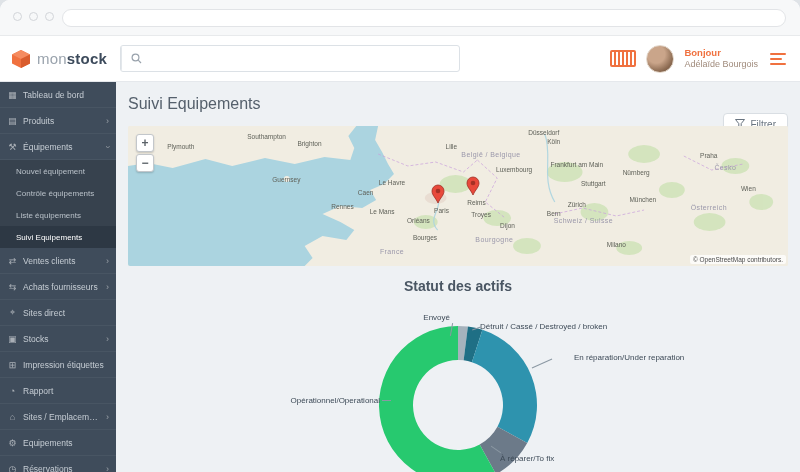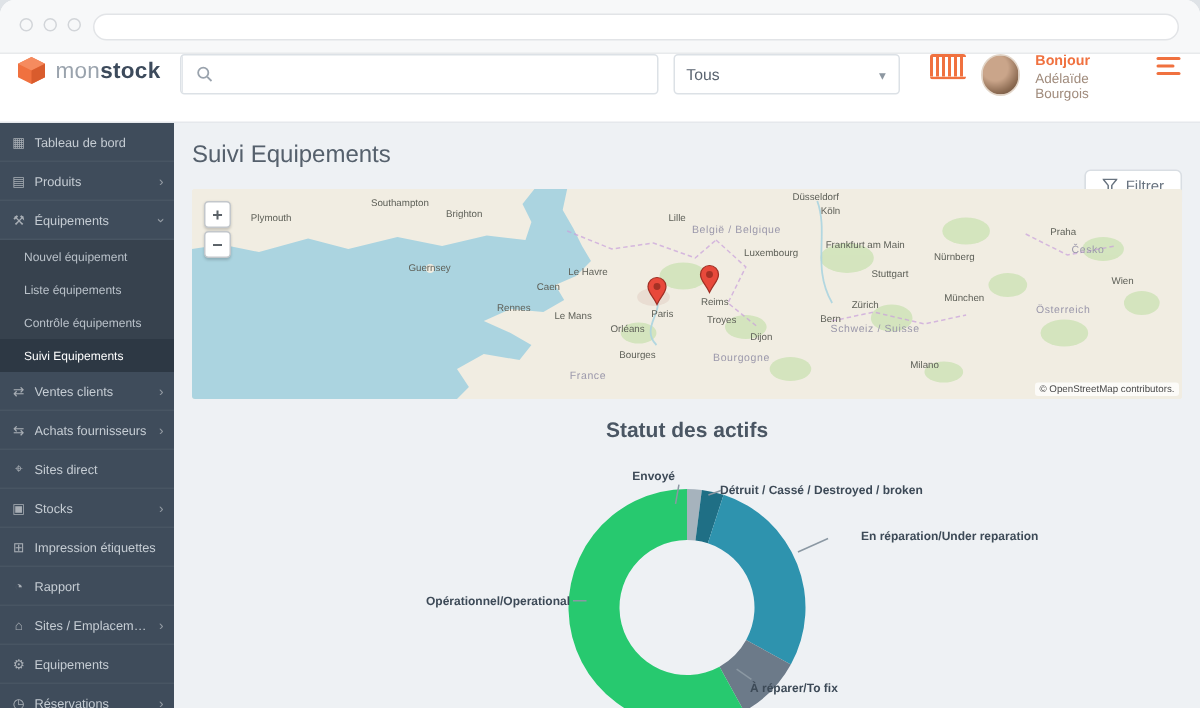--- a/index.html
+++ b/index.html
@@ -12,21 +12,21 @@
 
   
   .browser-top { height:36px; background:#f7f8f9; border-bottom:1px solid #e8eaec; position:relative; }
   .dots { position:absolute; left:13px; top:12px; display:flex; gap:7px; }
   .dot { width:9px; height:9px; border-radius:50%; border:1.5px solid #d2d5d9; background:transparent; }
   .url-bar { position:absolute; left:62px; right:14px; top:9px; height:18px; background:#fff;
     border:1px solid #e2e4e7; border-radius:10px; }
 
   
   .app-header { position:absolute; top:36px; left:0; right:0; height:46px; background:#fff;
-    border-bottom:1px solid #e5e8ec; display:flex; align-items:flex-start; padding:0 10px; gap:10px; }
+    border-bottom:1px solid #e5e8ec; display:flex; align-items:center; padding:0 10px; gap:10px; }
   .logo { display:flex; align-items:center; gap:5px; width:100px; flex:0 0 auto; }
   .logo-text { font-size:15px; font-weight:700; letter-spacing:.2px; }
   .logo-mon { color:#9aa3ad; font-weight:400; }
   .logo-stock { color:#3d4b5c; }
   .search-box { width:340px; height:27px; border:1px solid #dce1e6; border-radius:3px; background:#fff;
     display:flex; align-items:center; overflow:hidden; }
   .search-box input { flex:1; border:0; outline:none; font-size:10.5px; padding:0 8px; color:#5a6470;
     font-family:"Liberation Sans", sans-serif; background:transparent; }
   .search-box input::placeholder { color:#a7afb8; }
   .search-btn { width:30px; height:100%; border-left:1px solid #e3e7eb; display:flex; align-items:center; justify-content:center; }
@@ -82,21 +82,21 @@
   .zoom-btn { width:18px; height:18px; background:#fff; border:1px solid #c3c7cb; border-radius:3px;
     font-size:12px; font-weight:700; color:#5b6268; display:flex; align-items:center; justify-content:center;
     box-shadow:0 1px 2px rgba(0,0,0,.18); line-height:1; }
   .map-attrib { position:absolute; right:2px; bottom:2px; font-size:6.5px; color:#4b4b4b;
     background:rgba(255,255,255,.75); padding:1px 3px; border-radius:2px; }
 
   
   .chart-title { margin-top:12px; text-align:center; font-size:14px; font-weight:600; color:#4a5663; height:18px; }
   .chart-area { position:relative; height:180px; margin-top:2px; }
   .donut-svg { position:absolute; left:50%; top:12px; margin-left:-85px; }
-  .donut-label { position:absolute; font-size:8px; font-weight:700; color:#3d4a57; white-space:nowrap; }
+  .donut-label { position:absolute; font-size:8px; font-weight:400; color:#3d4a57; white-space:nowrap; }
   .leader { position:absolute; background:#8b98a3; }
   .lbl-envoye   { left:240px; top:5px;  width:82px; text-align:right; }
   .ld-envoye    { left:323px; top:15px; width:1px;  height:13px; transform:rotate(10deg); }
   .lbl-detruit  { left:352px; top:14px; }
   .ld-detruit   { left:344px; top:20px; width:9px;  height:1px; transform:rotate(-20deg); }
   .lbl-repar    { left:426px; top:45px;padding-left:20px; }
   .ld-repar     { left:403px; top:55px; width:22px; height:1px; transform:rotate(-24deg); }
   .lbl-oper     { left:116px; top:88px; width:136px; text-align:right; }
   .ld-oper      { left:254px; top:92px; width:9px;  height:1px; }
   .lbl-arep     { left:372px; top:146px; }
@@ -128,24 +128,20 @@
 
     <div class="search-box">
       <span class="search-btn">
         <svg width="11" height="11" viewBox="0 0 11 11">
           <circle cx="4.5" cy="4.5" r="3.4" fill="none" stroke="#9aa3ad" stroke-width="1.2"></circle>
           <line x1="7.2" y1="7.2" x2="10" y2="10" stroke="#9aa3ad" stroke-width="1.2"></line>
         </svg>
       </span>
     </div>
 
-    <div class="scope-select">
-      <span>Tous</span>
-      <span class="caret">▾</span>
-    </div>
 
     <div class="header-spacer"></div>
 
     <span class="barcode-icon"></span>
     <span class="avatar"></span>
     <div class="greeting">
       <div class="greet-1">Bonjour</div>
       <div class="greet-2">Adélaïde Bourgois</div>
     </div>
     <div class="menu-btn">
@@ -167,22 +163,22 @@
           <span class="sb-label">Produits</span>
           <span class="sb-chev">›</span>
         </div>
         <div class="sb-item">
           <span class="sb-icon">⚒</span>
           <span class="sb-label">Équipements</span>
           <span class="sb-chev down">›</span>
         </div>
         <div class="sb-sub">
           <div class="sb-subitem">Nouvel équipement</div>
+          <div class="sb-subitem">Contrôle équipements</div>
           <div class="sb-subitem">Liste équipements</div>
-          <div class="sb-subitem">Contrôle équipements</div>
           <div class="sb-subitem active">Suivi Equipements</div>
         </div>
         <div class="sb-item">
           <span class="sb-icon">⇄</span>
           <span class="sb-label">Ventes clients</span>
           <span class="sb-chev">›</span>
         </div>
         <div class="sb-item">
           <span class="sb-icon">⇆</span>
           <span class="sb-label">Achats fournisseurs</span>

